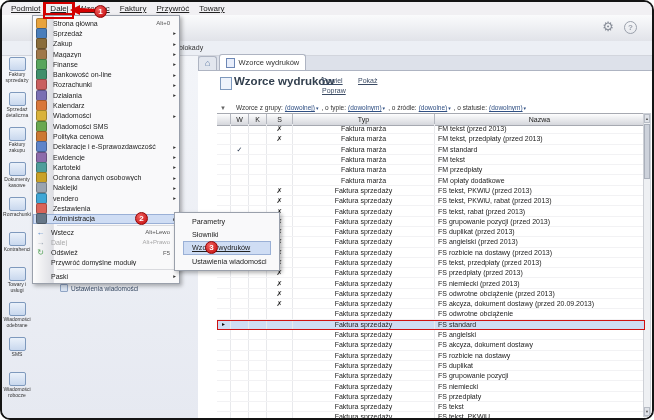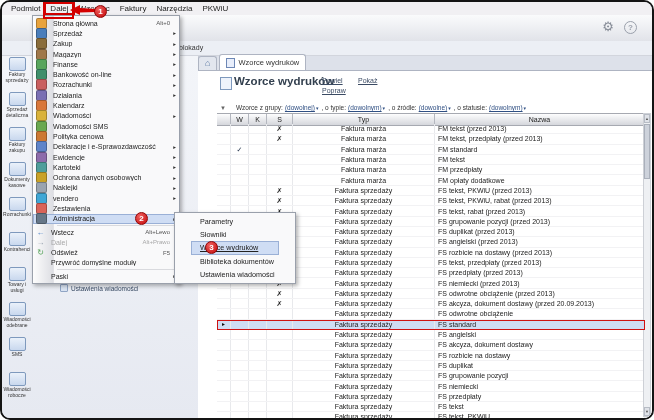--- a/index.html
+++ b/index.html
@@ -2,21 +2,21 @@
 <html><head>
 <meta charset="utf-8">
 <style>
   html,body{margin:0;padding:0;background:#fff;font-family:"Liberation Sans",sans-serif;}
   .win{position:relative;width:650px;height:416px;border:2px solid #141414;border-radius:10px;
        overflow:hidden;background:#dde1ea;}
 
   
   .menubar{position:absolute;left:0;top:0;right:0;height:13px;background:#f1f0f3;
            display:flex;align-items:center;padding-left:4px;font-size:8px;color:#222;z-index:6;}
-  .mb-item{padding:1px 5px;white-space:nowrap;cursor:default;}
+  .mb-item{padding:1px 5px;white-space:nowrap;cursor:default;text-decoration:underline;}
   .mb-item.annotated{outline:2px solid #d40000;outline-offset:-1px;}
 
   
   .toolbar{position:absolute;left:0;top:13px;right:0;height:26px;
            background:linear-gradient(#fafbfc,#e1e3e9);border-bottom:1px solid #c9ccd4;z-index:2;}
   .tb-gear{position:absolute;right:38px;top:5px;font-size:13px;color:#878d98;line-height:13px;}
   .tb-help{position:absolute;right:15px;top:6px;width:11px;height:11px;border-radius:50%;
            border:1.5px solid #9aa0ab;color:#9aa0ab;font-size:8px;font-weight:bold;
            display:flex;align-items:center;justify-content:center;}
 
@@ -103,21 +103,21 @@
   .mi-ico.glyph{background:none!important;font-size:8px;line-height:9px;text-align:center;}
   .mi-label{flex:1;white-space:nowrap;overflow:hidden;position:relative;z-index:1;}
   .mi-short{font-size:6px;color:#555;margin-right:9px;position:relative;z-index:1;}
   .mi-arrow{position:absolute;right:3px;font-size:5.5px;color:#333;z-index:1;}
   .mi.hl{background:#cfddf4;outline:1px solid #9ab0d6;outline-offset:-1px;}
   .mi.disabled .mi-label,.mi.disabled .mi-short,.mi.disabled .mi-ico{color:#a8a8a8;}
   .msep{height:1px;background:#d9dade;margin:1px 3px 1px 24px;}
 
   
   .submenu{position:absolute;left:172px;top:210px;width:88px;background:#f9f9fa;
-           border:1px solid #9aa0ab;box-shadow:2px 2px 4px rgba(0,0,0,.3);z-index:60;padding:2px 16px;}
+           border:1px solid #9aa0ab;box-shadow:2px 2px 4px rgba(0,0,0,.3);z-index:60;padding:2px 8px;}
   .smi{height:13.2px;display:flex;align-items:center;font-size:7.2px;color:#222;padding-left:9px;cursor:default;}
   .smi.hl{background:#cfddf4;outline:1px solid #9ab0d6;outline-offset:-1px;}
   .smi.hl .smi-label{text-decoration:underline;}
 
   
   .ann-circle{position:absolute;width:13px;height:13px;border-radius:50%;
       background:radial-gradient(circle at 35% 30%,#f06060,#c40808);border:1px solid #8f0505;
       color:#fff;font-size:8px;font-weight:bold;display:flex;align-items:center;justify-content:center;
       z-index:100;box-sizing:border-box;}
   .ann-box-widok{position:absolute;left:41px;top:0px;width:27px;height:13px;
@@ -127,22 +127,22 @@
 </head>
 <body>
 
 <div class="win">
 
   <div class="menubar" id="menubar">
       <div class="mb-item">Podmiot</div>
       <div class="mb-item annotated">Dalej</div>
       <div class="mb-item">Wzorzec</div>
       <div class="mb-item">Faktury</div>
-      <div class="mb-item">Narzędzia</div>
-      <div class="mb-item">PKWiU</div>
+      <div class="mb-item">Przywróć</div>
+      <div class="mb-item">Towary</div>
     </div>
 
   <div class="toolbar">
     <span class="tb-gear">⚙</span>
     <span class="tb-help">?</span>
   </div>
 
   <div class="shortcutbar">
     <span class="sc-ico"></span>
     <span class="sc-label">blokady</span>
@@ -631,23 +631,20 @@
       <div class="smi">
         <span class="smi-label">Parametry</span>
       </div>
       <div class="smi">
         <span class="smi-label">Słowniki</span>
       </div>
       <div class="smi hl">
         <span class="smi-label">Wzorce wydruków</span>
       </div>
       <div class="smi">
-        <span class="smi-label">Biblioteka dokumentów</span>
-      </div>
-      <div class="smi">
         <span class="smi-label">Ustawienia wiadomości</span>
       </div>
     </div>
 
   <div class="ann-box-widok"></div>
   <svg class="ann-arrow" width="28" height="12">
     <path d="M1,6 L11,1 L11,4 L27,5 L27,8 L11,8.5 L11,11 Z" fill="#d40000"></path>
   </svg>
   <div class="ann-circle" style="left:92px;top:3px;">1</div>
   <div class="ann-circle" style="left:133px;top:210px;">2</div>

